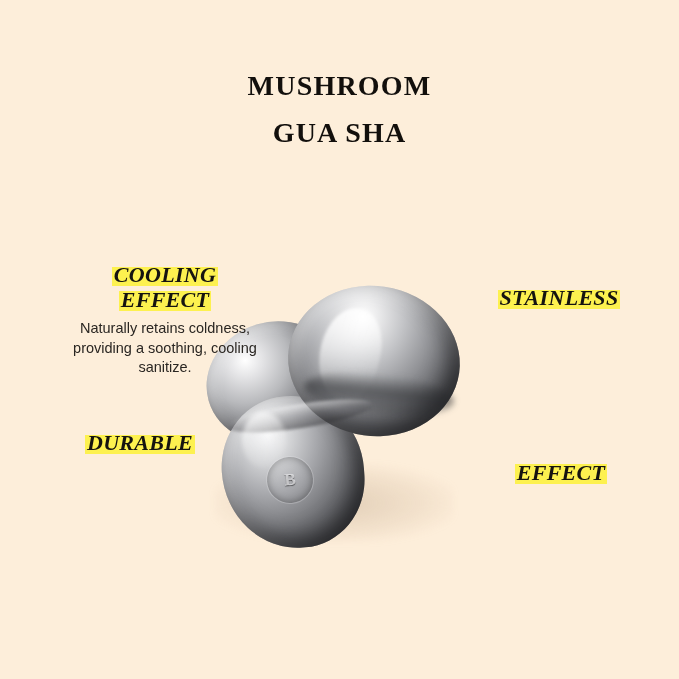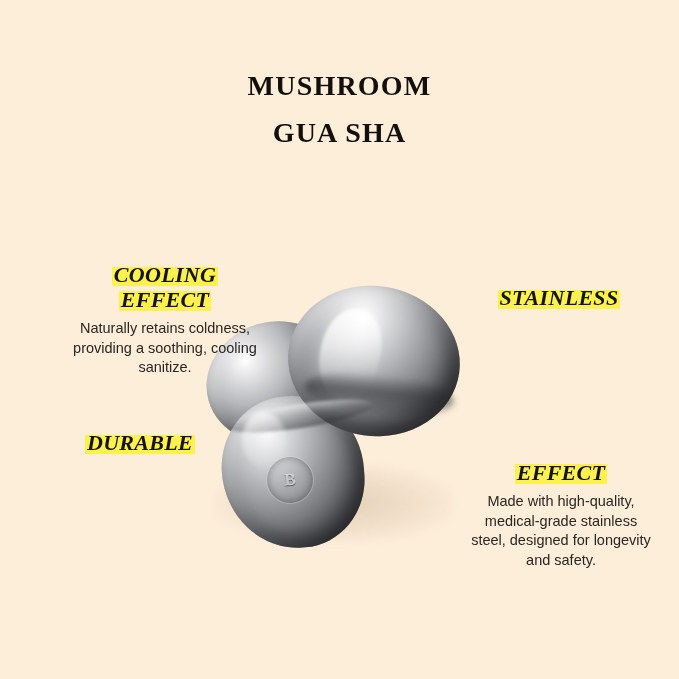--- a/index.html
+++ b/index.html
@@ -235,16 +235,15 @@
   <div class="feature f-precision">
     <div class="feature-heading heading-center">
       <span class="hl">STAINLESS</span>
     </div>
   </div>
 
   <div class="feature f-durable">
     <div class="feature-heading heading-center">
       <span class="hl">EFFECT</span>
     </div>
-    <div class="feature-body">Made with high-quality, medical-grade stainless steel, designed for longevity and safety.</div>
   </div>
 
 </div>
 
 </body></html>

